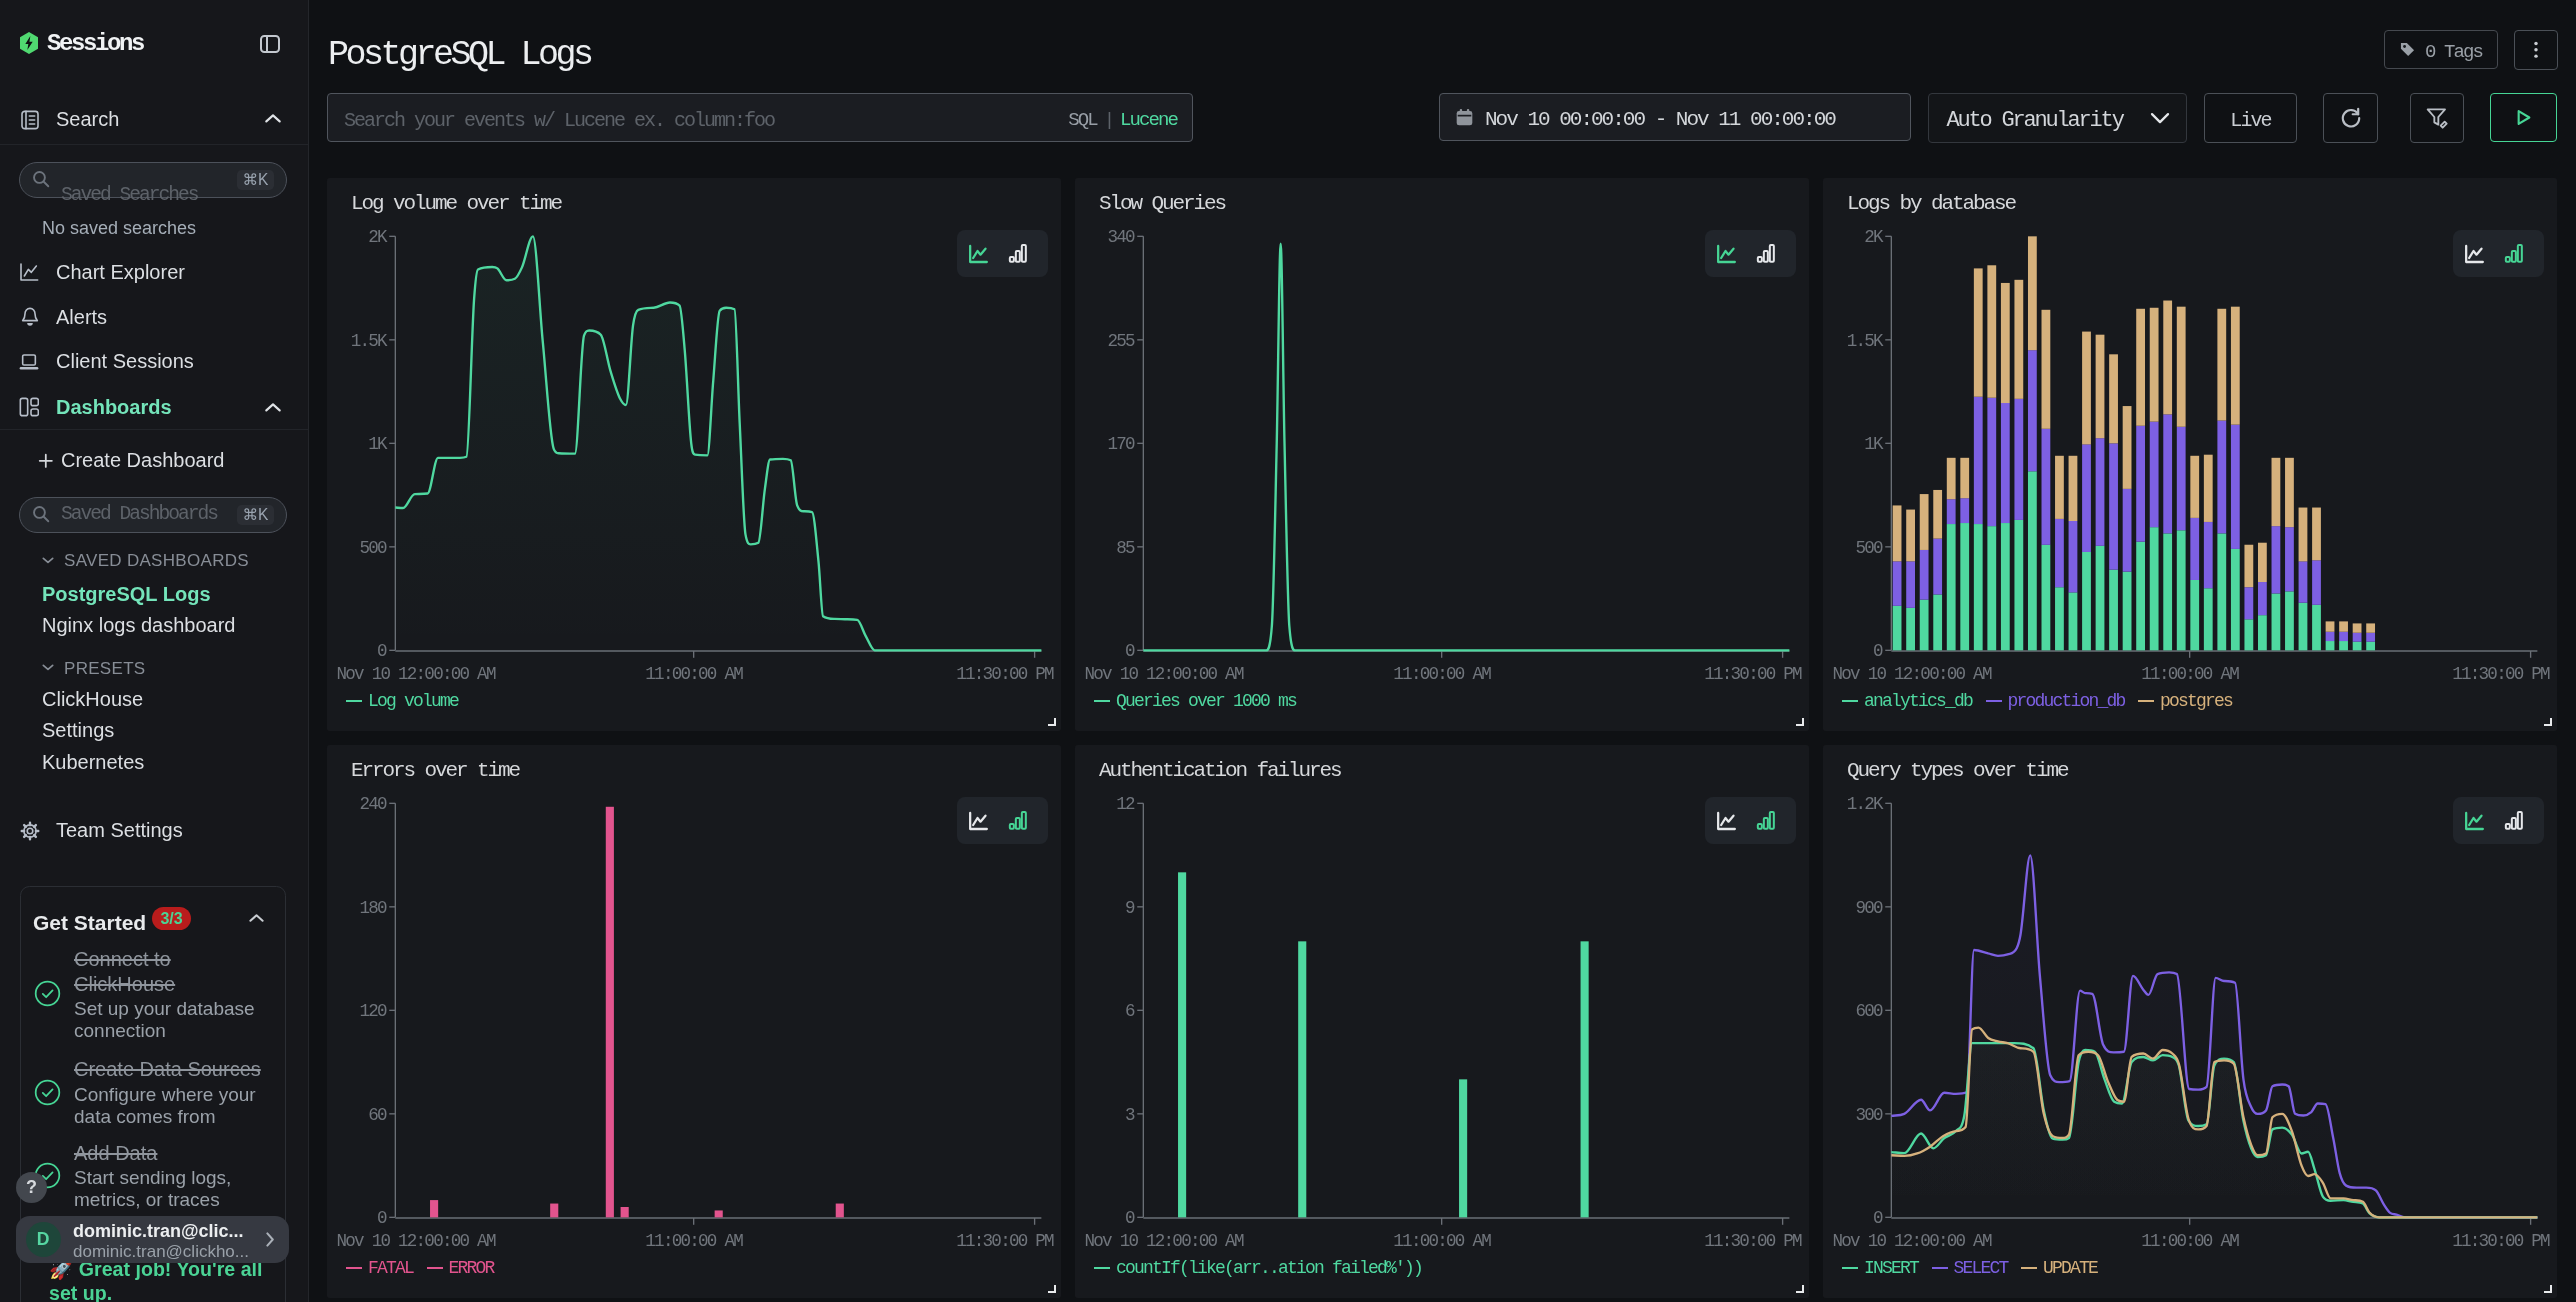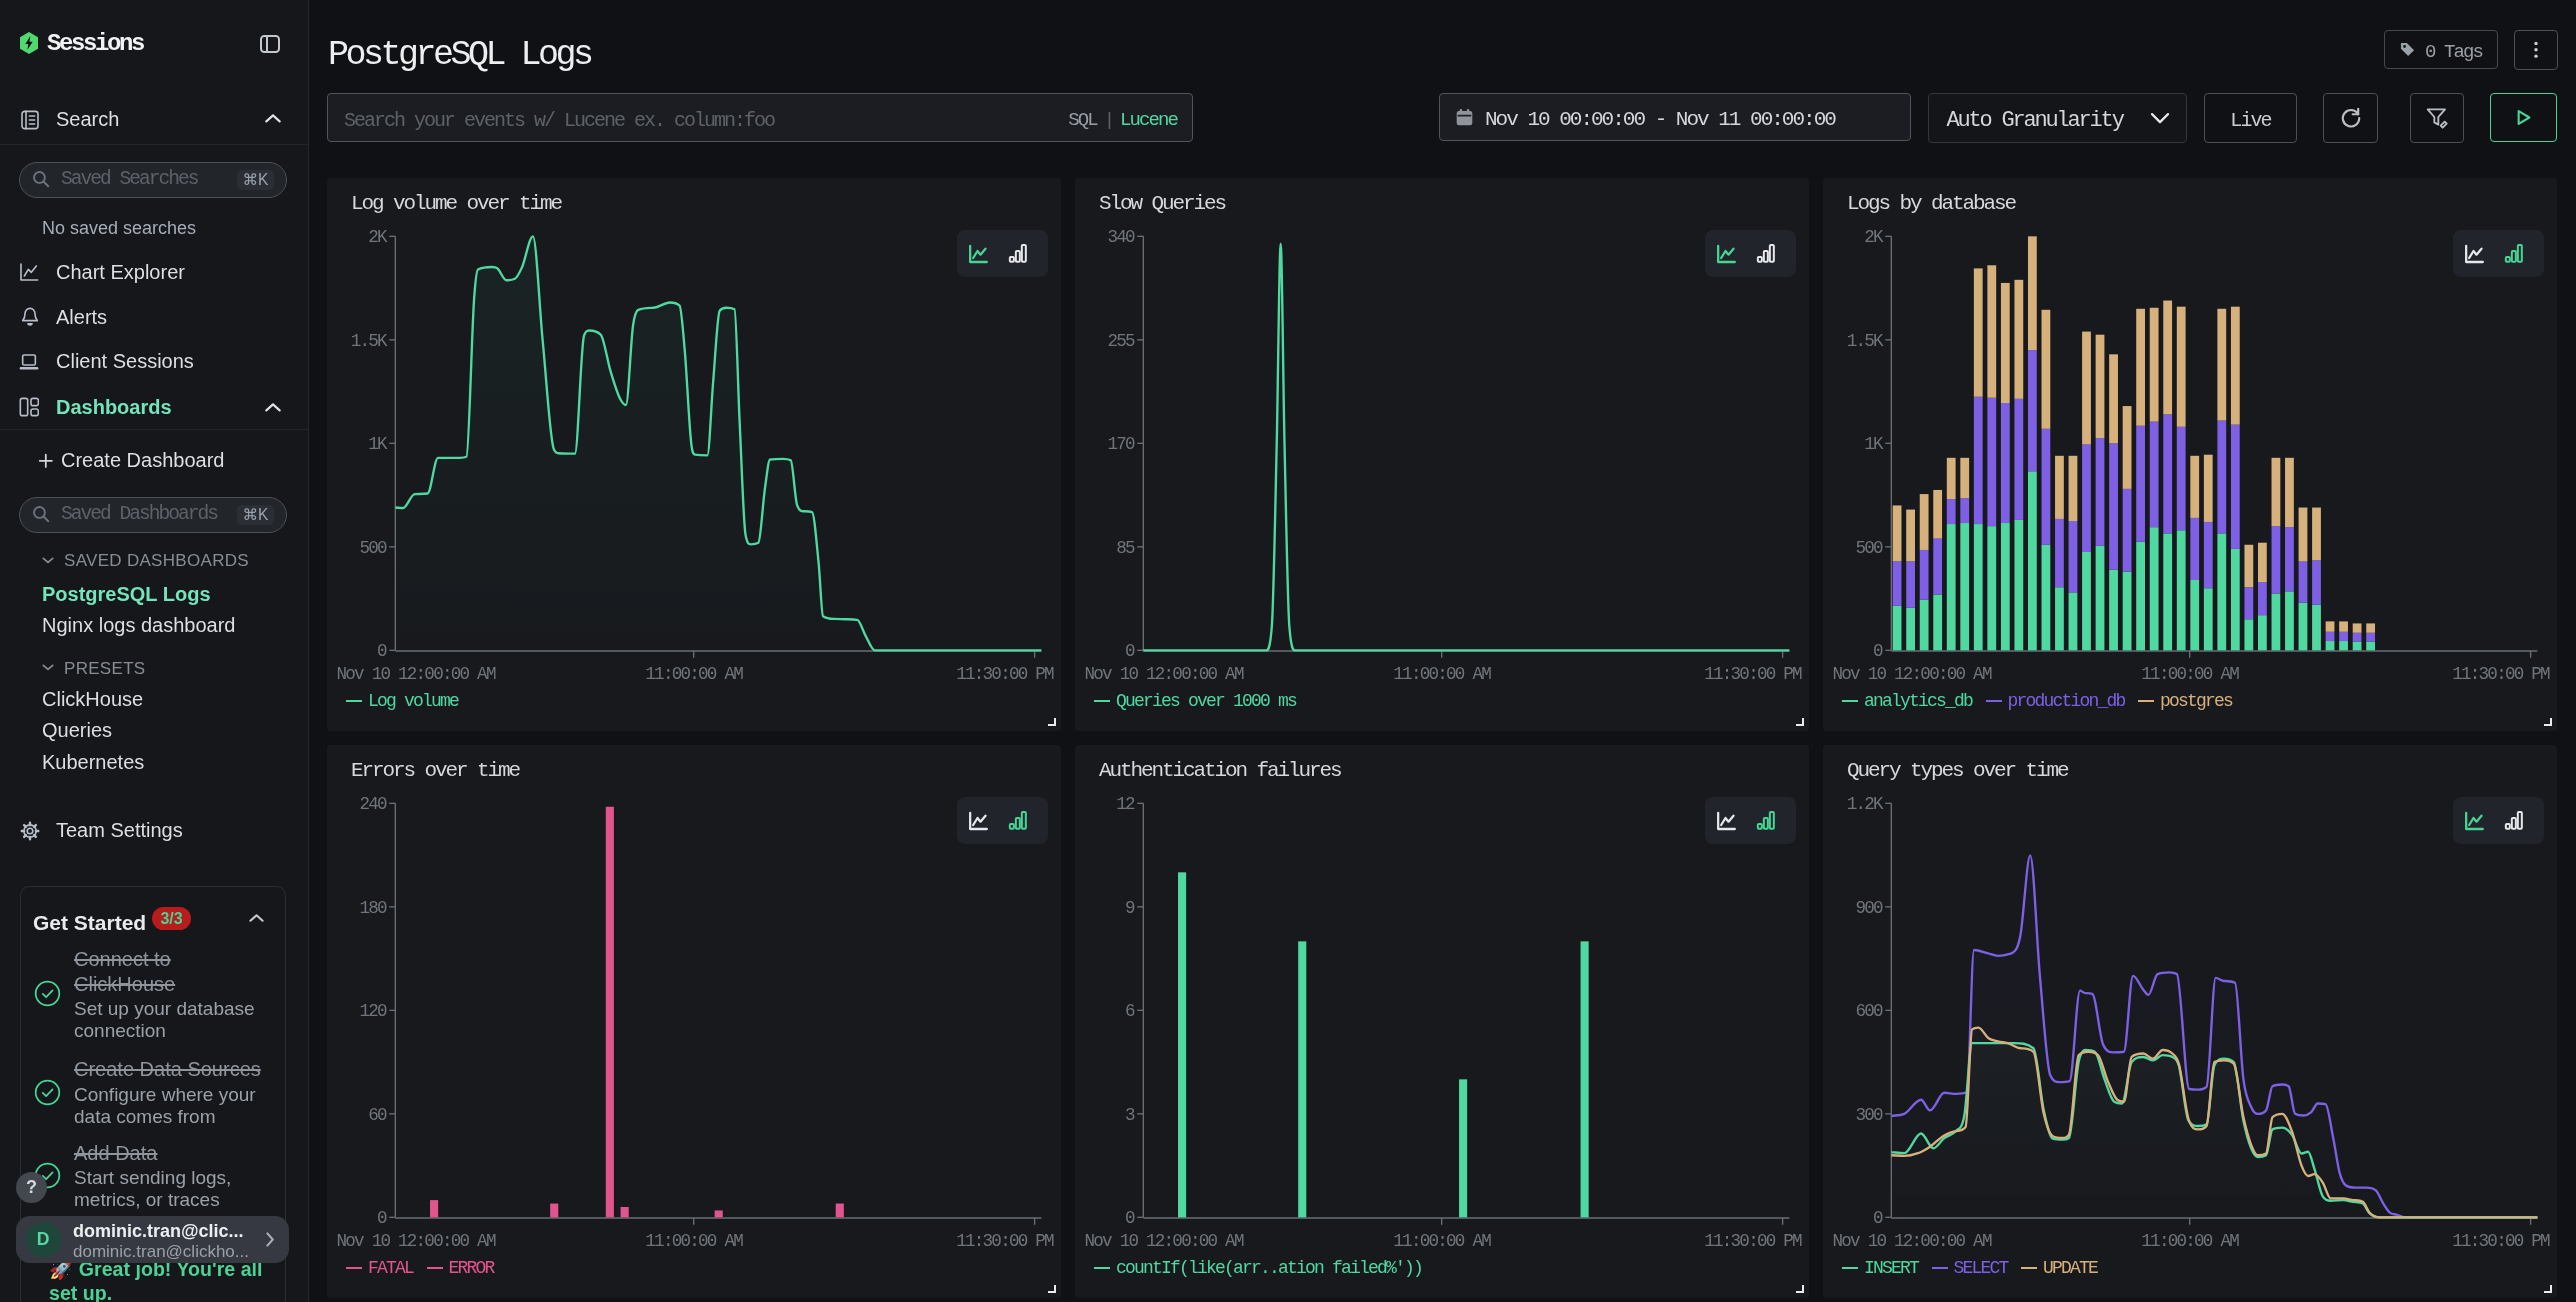--- a/index.html
+++ b/index.html
@@ -76,21 +76,21 @@
     <div class="nav" style="left:56px;top:108px">Search</div>
     <svg style="position:absolute;left:265px;top:114px" width="16" height="9.5" viewBox="0 0 24 14" fill="none" stroke="#dfe2e6" stroke-width="3.2" stroke-linecap="round" stroke-linejoin="round">
       <path d="M2 11 L12 2 L22 11"></path>
     </svg>
     <div class="hdiv" style="top:144px"></div>
     <div class="spill" style="top:162px"></div>
     <svg style="position:absolute;left:32px;top:170px" width="19" height="19" viewBox="0 0 28 28" fill="none" stroke="#6c737c" stroke-width="2.8" stroke-linecap="round" stroke-linejoin="round">
       <circle cx="11" cy="11" r="8"></circle>
       <path d="M17 17 L24 24"></path>
     </svg>
-    <div class="ph-mono" style="left:61px;top:168px">Saved Searches</div>
+    <div class="ph-mono" style="left:61px;top:184px">Saved Searches</div>
     <div class="kpill" style="top:170px">⌘K</div>
     <div class="navdim" style="left:42px;top:218px">No saved searches</div>
     <svg style="position:absolute;left:19px;top:262px" width="20" height="20" viewBox="0 0 30 30" fill="none" stroke="#b7bec9" stroke-width="2.4" stroke-linecap="round" stroke-linejoin="round">
       <path d="M3 3 V27 H28"></path>
       <path d="M8 21 L14 11 L18.5 15.5 L26 6"></path>
     </svg>
     <div class="nav" style="left:56px;top:261px">Chart Explorer</div>
     <svg style="position:absolute;left:20px;top:306px" width="20" height="20" viewBox="0 0 30 30" fill="none" stroke="#b7bec9" stroke-width="2.4" stroke-linecap="round" stroke-linejoin="round">
       <path d="M15 3.5 C10.5 3.5 7.5 7.5 7.5 11.5 C7.5 17.5 5.5 20 4 22 L26 22 C24.5 20 22.5 17.5 22.5 11.5 C22.5 7.5 19.5 3.5 15 3.5 Z"></path>
       <path d="M10.8 25.5 A4.2 4.2 0 0 0 19.2 25.5 Z" fill="#b7bec9" stroke="none"></path>
@@ -126,21 +126,21 @@
       <path d="M2 2 L9 8 L16 2"></path>
     </svg>
     <div class="slabel" style="left:64px;top:551px">SAVED DASHBOARDS</div>
     <div class="nav" style="left:42px;top:583px;color:#74e4ba;font-weight:bold">PostgreSQL Logs</div>
     <div class="nav" style="left:42px;top:614px">Nginx logs dashboard</div>
     <svg style="position:absolute;left:42px;top:664px" width="12" height="7.4" viewBox="0 0 18 11" fill="none" stroke="#878d96" stroke-width="2.6" stroke-linecap="round" stroke-linejoin="round">
       <path d="M2 2 L9 8 L16 2"></path>
     </svg>
     <div class="slabel" style="left:64px;top:659px">PRESETS</div>
     <div class="nav" style="left:42px;top:688px">ClickHouse</div>
-    <div class="nav" style="left:42px;top:719px">Queries</div>
+    <div class="nav" style="left:42px;top:719px">Settings</div>
     <div class="nav" style="left:42px;top:751px">Kubernetes</div>
     <svg style="position:absolute;left:20px;top:821px" width="20" height="20" viewBox="0 0 30 30" fill="none" stroke="#b7bec9" stroke-width="2.4" stroke-linecap="round" stroke-linejoin="round">
       <circle cx="15" cy="15" r="4.2"></circle>
       <circle cx="15" cy="15" r="9.2"></circle>
       <g stroke-width="3.6">
         <path d="M15 2.6 V6.2 M15 23.8 V27.4 M2.6 15 H6.2 M23.8 15 H27.4 M6.2 6.2 L8.8 8.8 M21.2 21.2 L23.8 23.8 M23.8 6.2 L21.2 8.8 M8.8 21.2 L6.2 23.8"></path>
       </g>
     </svg>
     <div class="nav" style="left:56px;top:819px">Team Settings</div>
     <div class="gscard">

